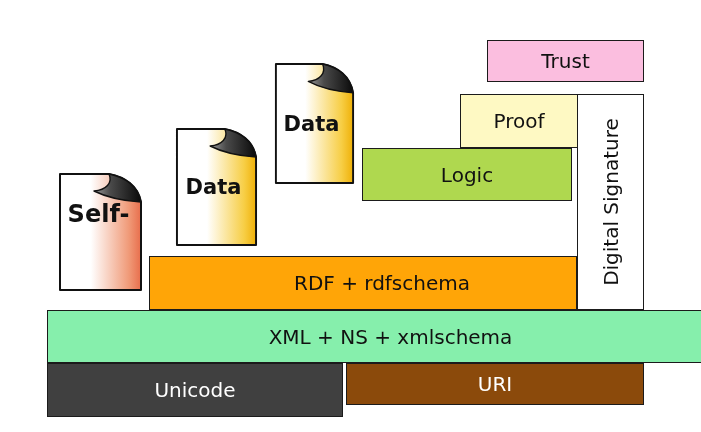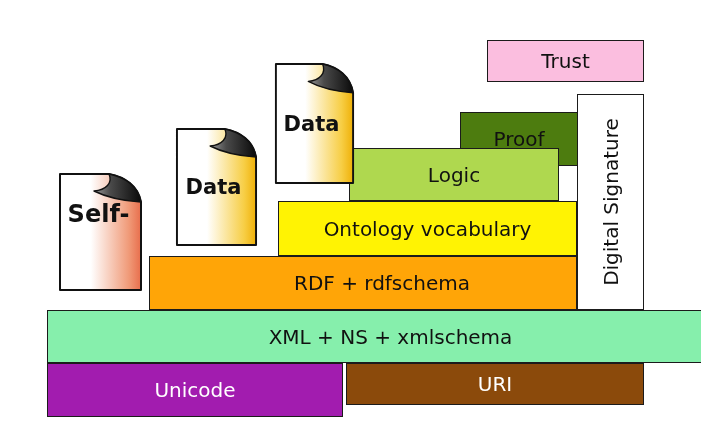--- a/index.html
+++ b/index.html
@@ -7,27 +7,27 @@
     position:relative; width:701px; height:432px; background:#ffffff;
     font-family:"DejaVu Sans","Liberation Sans",sans-serif; overflow:hidden;
   }
   .bar {
     position:absolute; box-sizing:border-box;
     border:1.5px solid #1b1b1b;
     display:flex; align-items:center; justify-content:center;
     font-size:20px; color:#111; white-space:nowrap;
   }
   #bar-trust     { left:487px; top:40px;  width:157px; height:42px; background:#FBBEDF; }
-  #bar-proof     { left:460px; top:112px;  width:118px; height:54px; background:#4d7c0f; }
-  #bar-logic     { left:349px; top:148px; width:210px; height:53px; background:#AFD84F; }
+  #bar-proof     { left:460px; top:94px;  width:118px; height:54px; background:#fef9c3; }
+  #bar-logic     { left:362px; top:148px; width:210px; height:53px; background:#AFD84F; }
   #bar-ontology  { left:278px; top:201px; width:299px; height:55px; background:#FFF303; }
   #bar-rdf       { left:149px; top:256px; width:428px; height:54px; background:#FFA507; }
   #bar-rdf span  { margin-left:38px; } 
   #bar-xml       { left:47px;  top:310px; width:687px; height:53px; background:#86efac; }
-  #bar-unicode   { left:47px;  top:363px; width:296px; height:54px; background:#a21caf; color:#fff; }
+  #bar-unicode   { left:47px;  top:363px; width:296px; height:54px; background:#404040; color:#fff; }
   #bar-uri       { left:346px; top:363px; width:298px; height:42px; background:#8B4A0B; color:#fff; }
   #bar-ds        { left:577px; top:94px;  width:67px;  height:216px; background:#FFFFFF; }
   #bar-ds .vtext { transform:rotate(-90deg); white-space:nowrap; font-size:20px; color:#111; }
 
   .doc { position:absolute; }
   .doc svg { position:absolute; left:0; top:0; width:100%; height:100%; }
   .doc-label {
     position:absolute; left:0; right:6px; top:50%; transform:translateY(-50%);
     text-align:center; font-weight:bold; font-size:21px; color:#111;
   }
@@ -46,23 +46,20 @@
 <div class="canvas">
 
   <div class="bar" id="bar-trust">
     <span>Trust</span>
   </div>
   <div class="bar" id="bar-proof">
     <span>Proof</span>
   </div>
   <div class="bar" id="bar-logic">
     <span>Logic</span>
-  </div>
-  <div class="bar" id="bar-ontology">
-    <span>Ontology vocabulary</span>
   </div>
   <div class="bar" id="bar-rdf">
     <span>RDF + rdfschema</span>
   </div>
   <div class="bar" id="bar-xml">
     <span>XML + NS + xmlschema</span>
   </div>
   <div class="bar" id="bar-unicode">
     <span>Unicode</span>
   </div>

